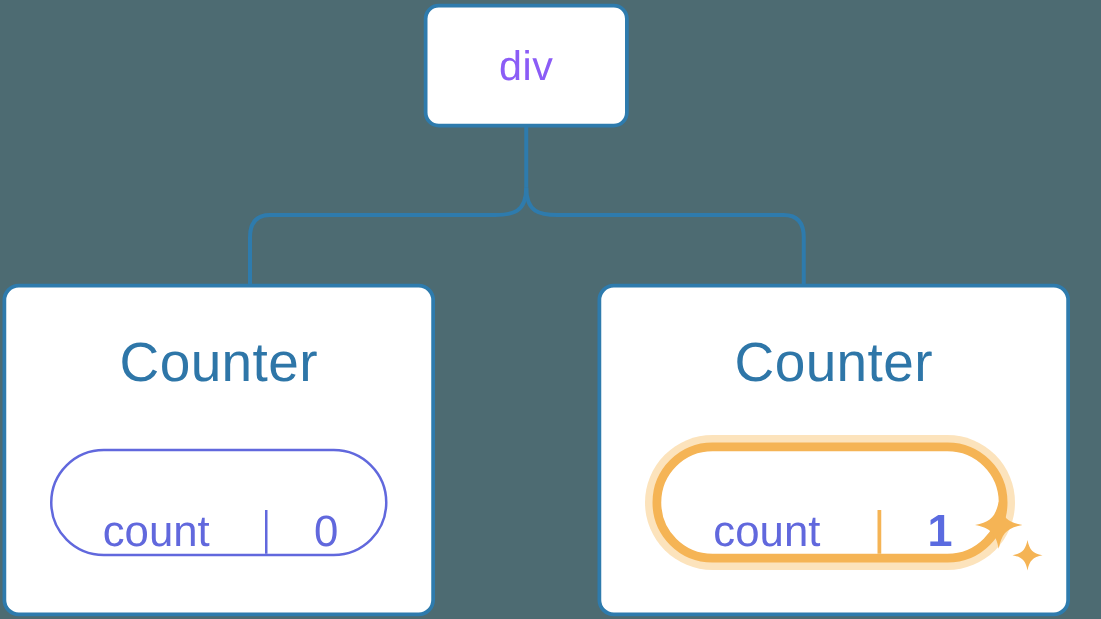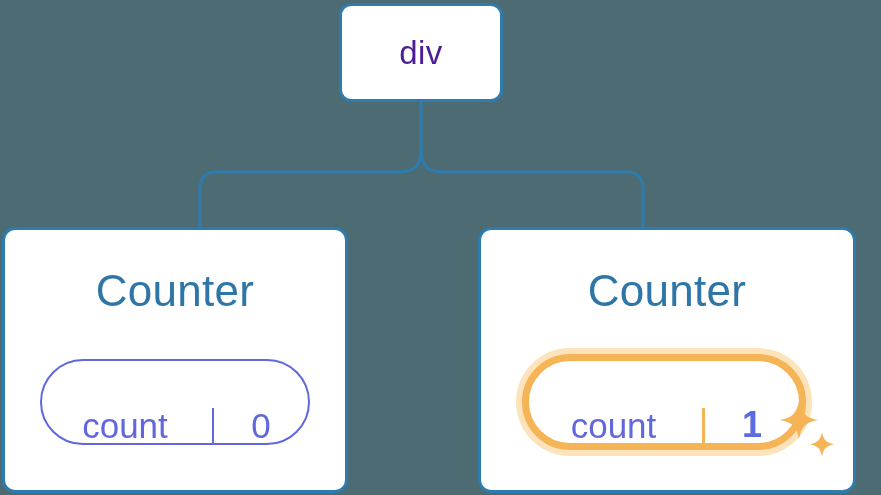--- a/index.html
+++ b/index.html
@@ -47,21 +47,21 @@
 
   
   #node-div {
     left: 339px;
     top: 3px;
     width: 164px;
     height: 99px;
     border-radius: 12px;
   }
   .node-tag {
-    color: #4c1d95;
+    color: #8b5cf6;
     font-size: 33px;
     letter-spacing: 0.5px;
     line-height: 1;
     white-space: nowrap;
   }
 
   
   #node-counter-left {
     left: 2px;
     top: 227px;

